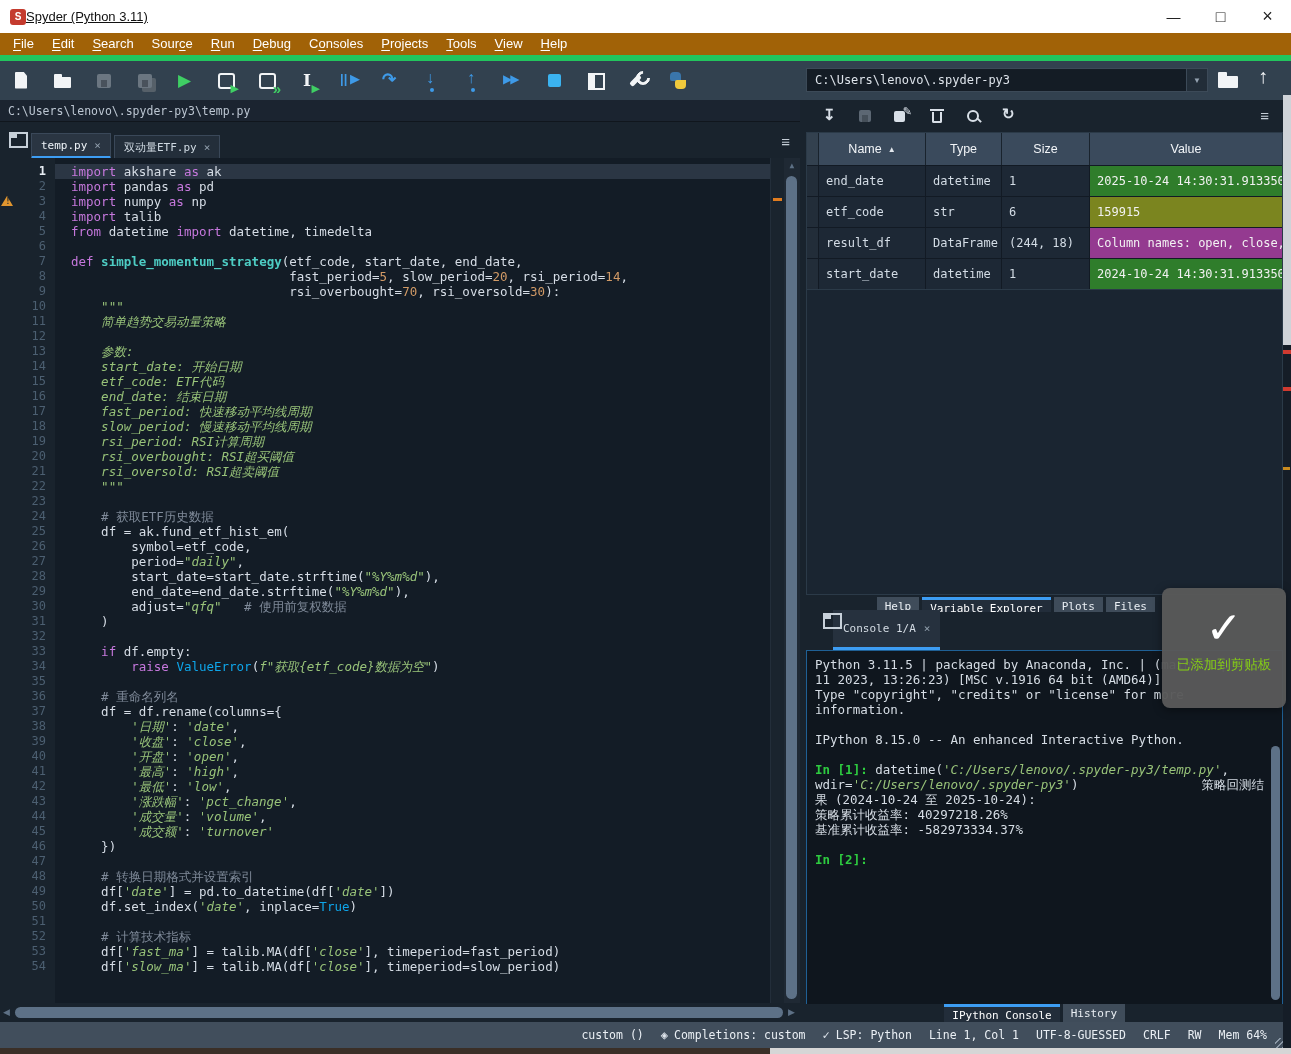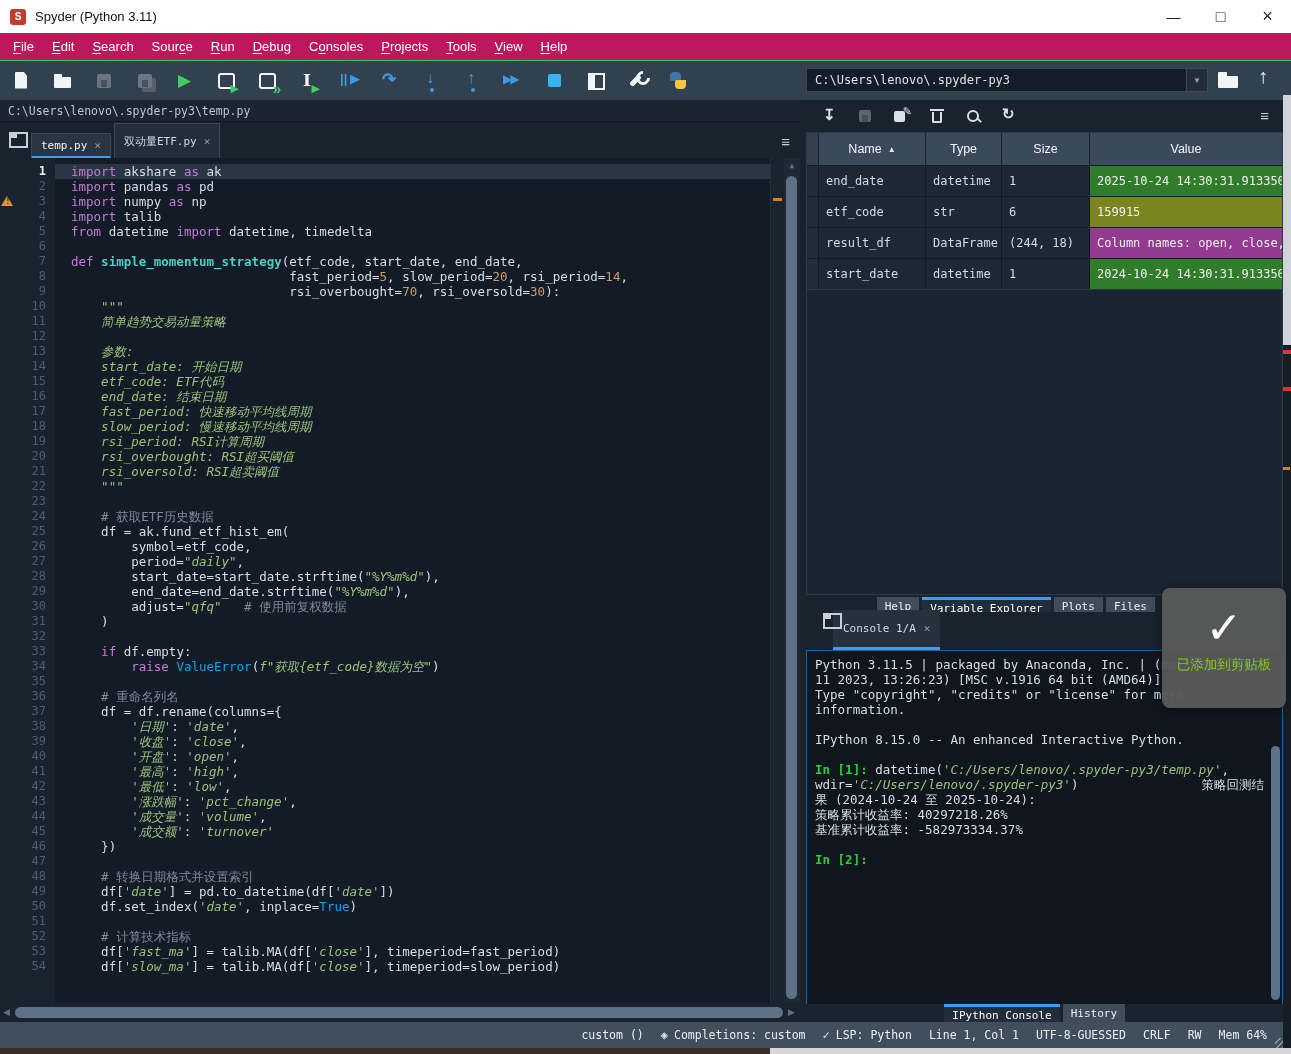--- a/index.html
+++ b/index.html
@@ -3,25 +3,25 @@
 <meta charset="utf-8">
 <style>
   html,body{margin:0;padding:0;background:#000;}
   .mono{font-family:"DejaVu Sans Mono",monospace;}
   #window{position:relative;width:1291px;height:1054px;background:#19232d;overflow:hidden;
           font-family:"Liberation Sans",sans-serif;}
   
   #titlebar{position:absolute;left:0;top:0;width:100%;height:33px;background:#ffffff;display:flex;align-items:center;}
   .app-ico{width:16px;height:16px;margin-left:10px;background:#c43b2e;border-radius:3px;color:#fff;
            font-size:10px;font-weight:bold;display:flex;align-items:center;justify-content:center;}
-  #title-text{margin-left:9px;font-size:13px;color:#111;}
+  #title-text{font-size:13px;color:#111;text-decoration:underline;}
   #win-controls{margin-left:auto;display:flex;height:100%;}
   .wbtn{width:47px;height:100%;display:flex;align-items:center;justify-content:center;font-size:14px;color:#222;}
   
-  #menubar{position:absolute;left:0;top:33px;width:100%;height:28px;background:#be185d;display:flex;align-items:center;padding-left:4px;box-sizing:border-box;border-bottom:1px solid #22c55e;}
+  #menubar{position:absolute;left:0;top:33px;width:100%;height:28px;background:#a16207;display:flex;align-items:center;padding-left:4px;box-sizing:border-box;border-bottom:6px solid #22c55e;}
   .menu-item{color:#fff;font-size:13px;padding:0 9px;line-height:28px;}
   .menu-item u{text-underline-offset:2px;}
   
   #toolbar{position:absolute;left:0;top:61px;width:100%;height:39px;background:#32414f;display:flex;align-items:center;}
   #toolbar-icons{display:flex;align-items:center;gap:17px;padding-left:10px;}
   .tbi{position:relative;width:24px;height:24px;display:inline-block;}
   .ic-new-file::before{content:"";position:absolute;left:5px;top:3px;width:12px;height:17px;background:#f2f4f6;border-radius:1px;
       clip-path:polygon(0 0,70% 0,100% 25%,100% 100%,0 100%);}
   .ic-open-folder::before{content:"";position:absolute;left:3px;top:8px;width:17px;height:11px;background:#f2f4f6;border-radius:1px;}
   .ic-open-folder::after{content:"";position:absolute;left:3px;top:5px;width:8px;height:4px;background:#f2f4f6;border-radius:1px 1px 0 0;}
@@ -56,21 +56,21 @@
   .ic-folder-big::before{content:"";position:absolute;left:2px;top:8px;width:20px;height:12px;background:#f2f4f6;border-radius:1px;}
   .ic-folder-big::after{content:"";position:absolute;left:2px;top:4px;width:9px;height:5px;background:#f2f4f6;border-radius:1px 1px 0 0;}
   .ic-up-arrow{position:absolute;left:1258px;top:4px;color:#f2f4f6;font-size:20px;font-weight:bold;}
   
   #left-col{position:absolute;left:0;top:100px;width:800px;height:922px;}
   #breadcrumb{height:21px;background:#1b2430;border-bottom:1px solid #10161d;display:flex;align-items:center;
       font-size:11.5px;color:#bcc6d2;padding-left:8px;}
   #etabbar{height:37px;background:#19232d;display:flex;align-items:flex-end;position:relative;}
   .undock{position:relative;width:15px;height:12px;border:2px solid #c7d0d9;margin:0 0 11px 9px;}
   .undock::after{content:"";position:absolute;left:0px;top:0px;width:6px;height:4px;background:#c7d0d9;}
-  .etab{height:23px;display:flex;align-items:center;padding:6px 9px;margin-left:3px;font-size:11px;
+  .etab{height:23px;display:flex;align-items:center;padding:0 9px;margin-left:3px;font-size:11px;
         background:#232e3a;border:1px solid #3a4859;border-bottom:none;color:#cfd9e2;}
   .etab .x{margin-left:7px;color:#93a1af;font-size:11px;}
   .etab.active{background:#2a3542;border-bottom:3px solid #3d9df3;color:#eef3f8;height:26px;box-sizing:border-box;}
   .opts{position:absolute;right:10px;bottom:9px;color:#c4cdd6;font-size:15px;font-weight:bold;}
   #editor{position:absolute;left:0;top:58px;width:800px;height:845px;background:#131c26;display:flex;overflow:hidden;}
   #emargin{width:14px;background:#19232d;position:relative;flex:none;}
   .warn-tri{position:absolute;left:1px;width:0;height:0;border-left:6px solid transparent;border-right:6px solid transparent;border-bottom:10px solid #e2962f;}
   .warn-tri::after{content:"!";position:absolute;left:-1.5px;top:1px;font-size:8px;font-weight:bold;color:#19232d;}
   #gutter{width:41px;background:#19232d;flex:none;padding-top:6px;}
   .gl{height:15px;line-height:15px;font-size:12px;color:#4c5f71;text-align:right;padding-right:9px;}

